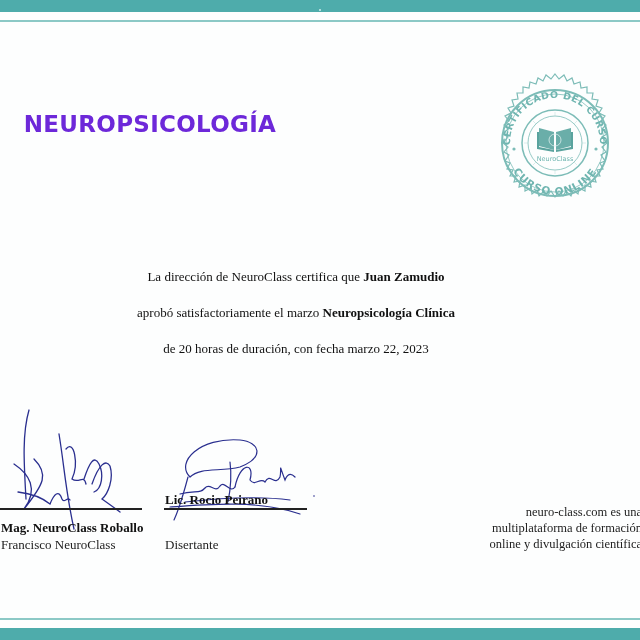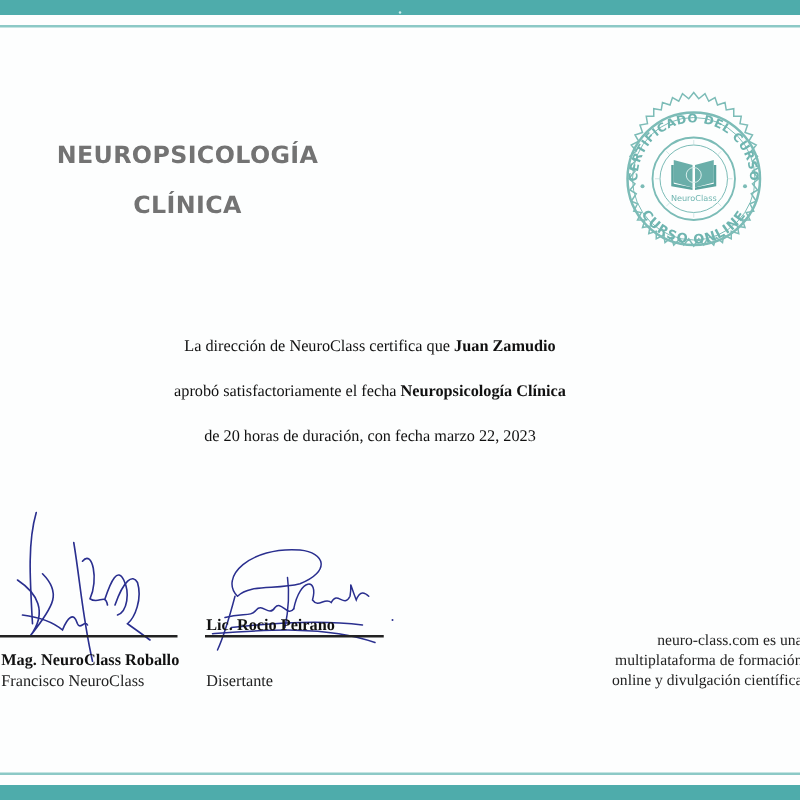--- a/index.html
+++ b/index.html
@@ -9,23 +9,23 @@
     font-family: "Liberation Serif", serif;
   }
   .band-top { position: absolute; left: 0; top: 0; width: 640px; height: 12px; background: #4eacab; }
   .line-top { position: absolute; left: 0; top: 20px; width: 640px; height: 2px; background: #8cc9c6; }
   .line-bottom { position: absolute; left: 0; top: 618px; width: 640px; height: 2px; background: #8cc9c6; }
   .band-bottom { position: absolute; left: 0; top: 628px; width: 640px; height: 12px; background: #4eacab; }
   .dot-top { position: absolute; left: 319px; top: 9px; width: 2px; height: 2px; background: #cfeeee; border-radius: 50%; }
 
   .course-title {
     position: absolute; left: 0; top: 104px; width: 300px;
-    text-align: center; color: #737373;
+    text-align: center; color: #6d28d9;
     font-family: "DejaVu Sans", sans-serif; font-weight: bold;
-    font-size: 19px; line-height: 40px; letter-spacing: 0.3px;
+    font-size: 23px; line-height: 40px; letter-spacing: 0.3px;
   }
   .course-title div { white-space: nowrap; }
 
   .seal { position: absolute; left: 484px; top: 72px; width: 142px; height: 142px; }
 
   .body-text {
     position: absolute; left: 0; top: 268px; width: 592px;
     text-align: center; color: #111; font-size: 13px;
   }
   .body-line { height: 36px; line-height: 18px; }
@@ -43,21 +43,20 @@
 </style>
 </head>
 <body>
 
 <div class="band-top"></div>
 <div class="dot-top"></div>
 <div class="line-top"></div>
 
 <div class="course-title">
   <div>NEUROPSICOLOGÍA</div>
-  <div>CLÍNICA</div>
 </div>
 
 <svg class="seal" viewBox="0 0 142 142">
   <defs>
     <path id="arcTop" d="M 26 71 A 45 45 0 0 1 116 71" fill="none"></path>
     <path id="arcBot" d="M 22 74 A 49 49 0 0 0 120 74" fill="none"></path>
   </defs>
   <g fill="none" stroke="#7cbcb7" stroke-width="1.2">
     <polygon points="71,2 75,7 80,3 83,9 88,6 90,12 96,10 97,16 103,15 103,21 109,21 108,27 114,28 112,34 118,36 115,41 121,44 117,49 122,53 118,57 123,62 118,65 123,71 118,75 122,80 117,83 121,89 116,91 119,97 113,98 116,104 110,104 112,110 106,109 107,115 101,113 101,119 95,116 94,122 89,118 87,124 82,119 79,124 75,119 71,125 67,119 63,124 60,119 55,124 53,118 48,122 47,116 41,119 41,113 35,115 36,109 30,110 32,104 26,104 29,98 23,97 26,91 21,89 25,83 20,80 24,75 19,71 24,65 19,62 24,57 20,53 25,49 21,44 27,41 24,36 30,34 28,28 34,27 33,21 39,21 39,15 45,16 46,10 52,12 54,6 59,9 62,3 67,7"></polygon>
     <circle cx="71" cy="71" r="53" stroke-width="2"></circle>
@@ -91,21 +90,21 @@
     <circle cx="71" cy="68" r="6" fill="none" stroke="#d9eeec" stroke-width="0.8"></circle>
   </g>
   <text x="71" y="89" text-anchor="middle" fill="#6fb5b0" font-family="DejaVu Sans, sans-serif" font-size="6.5">NeuroClass</text>
 </svg>
 
 <div class="body-text">
   <div class="body-line">
     <span>La dirección de NeuroClass certifica que </span><b>Juan Zamudio</b>
   </div>
   <div class="body-line">
-    <span>aprobó satisfactoriamente el fecha </span><b>Neuropsicología Clínica</b>
+    <span>aprobó satisfactoriamente el marzo </span><b>Neuropsicología Clínica</b>
   </div>
   <div class="body-line">de 20 horas de duración, con fecha marzo 22, 2023</div>
 </div>
 
 <svg class="sig" style="left:4px; top:404px; width:118px; height:128px;" viewBox="0 0 118 128">
   <g fill="none" stroke="#2a2f8f" stroke-width="1.3" stroke-linecap="round">
     <path d="M25 6 C18 30, 20 60, 22 95"></path>
     <path d="M10 60 C25 70, 35 85, 20 105 C40 80, 45 70, 30 55"></path>
     <path d="M14 88 C30 90, 40 95, 46 100 C50 90, 55 85, 58 95 C60 100, 64 92, 66 96"></path>
     <path d="M55 30 C60 60, 62 90, 70 125"></path>

